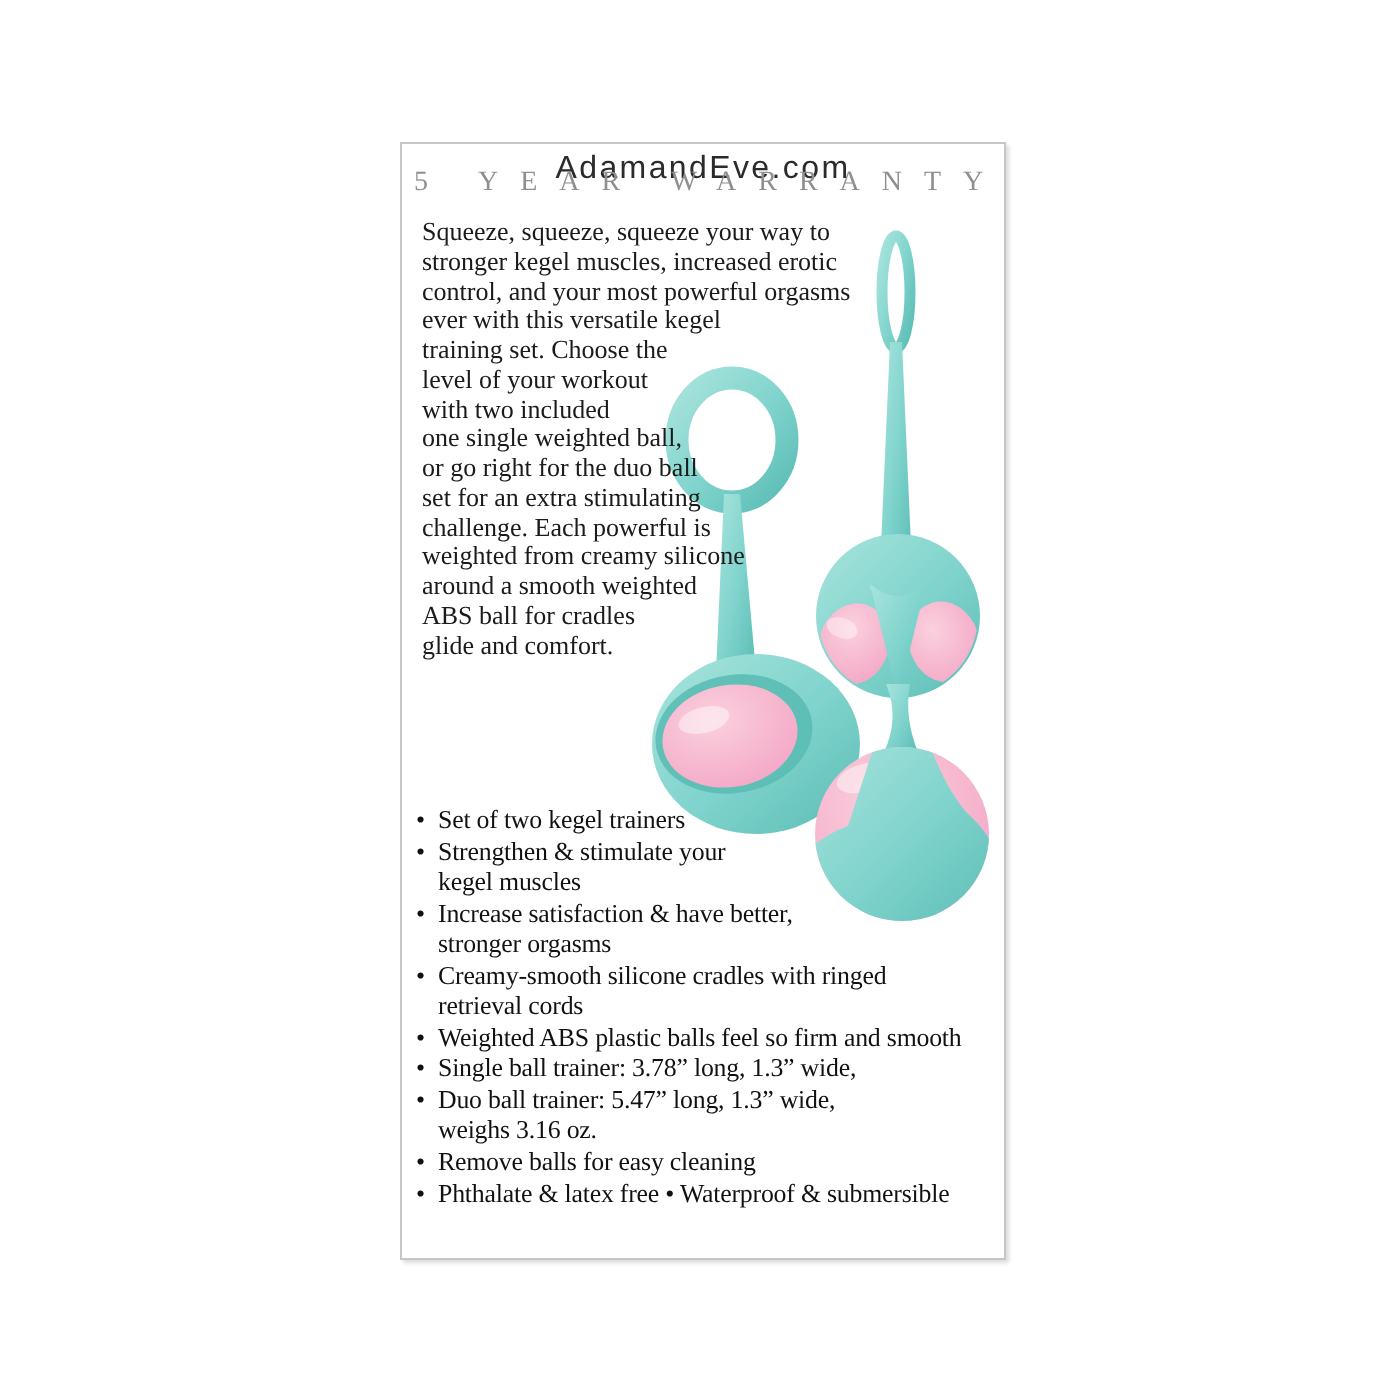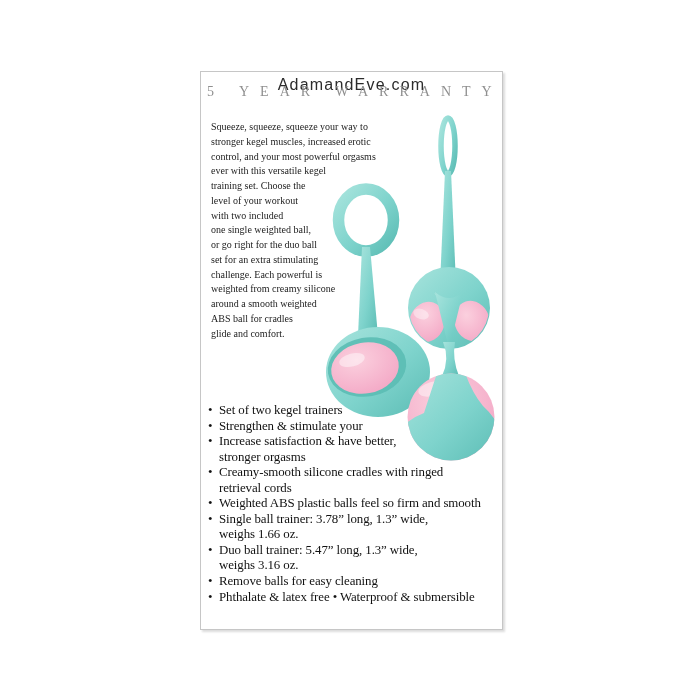--- a/index.html
+++ b/index.html
@@ -17,22 +17,22 @@
          font-family:"Liberation Serif",serif;border-radius:30px;}
   .card{position:absolute;left:200px;top:71px;width:301px;height:557px;background:#fff;
         border:1px solid var(--card-border);box-shadow:1.5px 1.5px 2px rgba(0,0,0,.14);}
   .art{position:absolute;left:0;top:0;width:301px;height:557px;pointer-events:none;}
   .brand{position:absolute;top:4px;left:0;right:0;text-align:center;
          font-family:"Liberation Sans",sans-serif;font-size:16px;letter-spacing:1.2px;
          color:#2b2b2b;white-space:nowrap;}
   .warranty{position:absolute;top:12px;left:0;right:0;padding-left:6px;
             font-family:"Liberation Serif",serif;font-size:14px;font-weight:400;
             color:var(--warranty-gray);letter-spacing:11px;white-space:nowrap;overflow:hidden;}
-  .desc{position:absolute;left:10px;top:48px;color:var(--text);
-        font-size:10px;line-height:14.75px;}
+  .desc{position:absolute;left:10px;top:37px;color:var(--text);
+        font-size:13px;line-height:14.75px;}
   .desc .dline{white-space:nowrap;}
   .features{position:absolute;left:7px;top:331px;color:#111;
             font-size:12.9px;line-height:15.55px;letter-spacing:-0.1px;}
   .fline{display:flex;}
   .fmark{width:11px;flex:0 0 11px;}
   .ftext{white-space:nowrap;}
 </style>
 </head>
 <body>
 
@@ -133,20 +133,24 @@
         <div class="fline">
           <span class="fmark">•</span>
           <span class="ftext">Set of two kegel trainers</span>
         </div>
 
         <div class="fline">
           <span class="fmark">•</span>
           <span class="ftext">Strengthen &amp; stimulate your</span>
         </div>
 
+        <div class="fline">
+          <span class="fmark"></span>
+          <span class="ftext">kegel muscles</span>
+        </div>
 
         <div class="fline">
           <span class="fmark">•</span>
           <span class="ftext">Increase satisfaction &amp; have better,</span>
         </div>
 
         <div class="fline">
           <span class="fmark"></span>
           <span class="ftext">stronger orgasms</span>
         </div>
@@ -164,24 +168,20 @@
         <div class="fline">
           <span class="fmark">•</span>
           <span class="ftext">Weighted ABS plastic balls feel so firm and smooth</span>
         </div>
 
         <div class="fline">
           <span class="fmark">•</span>
           <span class="ftext">Single ball trainer: 3.78” long, 1.3” wide,</span>
         </div>
 
-        <div class="fline">
-          <span class="fmark"></span>
-          <span class="ftext">weighs 1.66 oz.</span>
-        </div>
 
         <div class="fline">
           <span class="fmark">•</span>
           <span class="ftext">Duo ball trainer: 5.47” long, 1.3” wide,</span>
         </div>
 
         <div class="fline">
           <span class="fmark"></span>
           <span class="ftext">weighs 3.16 oz.</span>
         </div>

